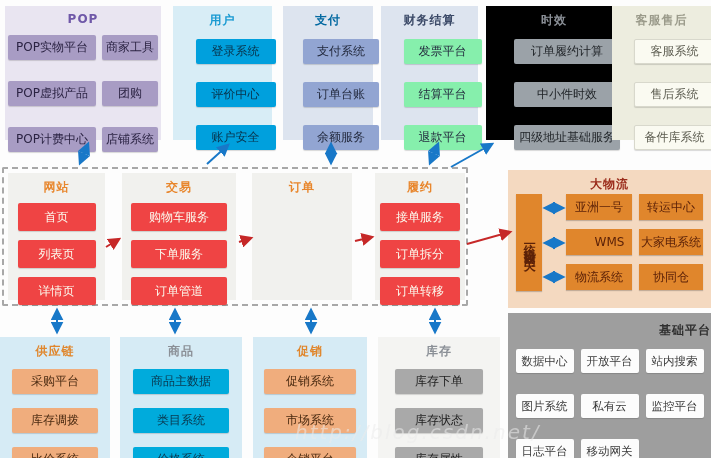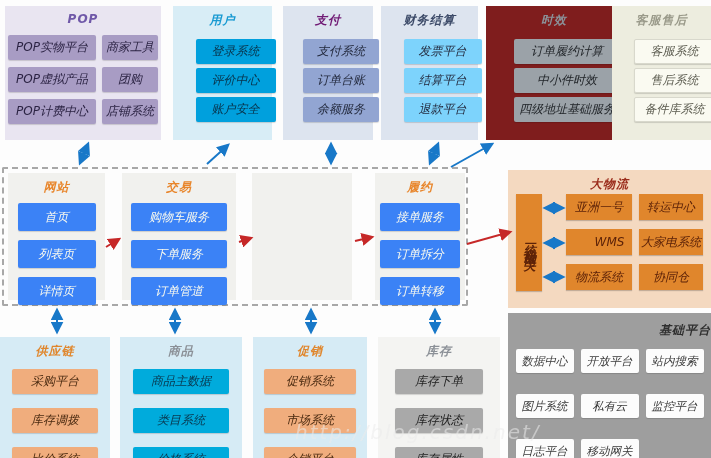--- a/index.html
+++ b/index.html
@@ -1,54 +1,54 @@
 <!DOCTYPE html>
 <html><head>
 <meta charset="utf-8">
 <style>
   html,body{margin:0;padding:0;background:#fff;}
   #stage{
     position:relative;width:711px;height:458px;overflow:hidden;
     font-family:"DejaVu Sans","Liberation Sans",sans-serif;
     background:#fdfdfd;
   }
-  .panel{position:absolute;box-sizing:border-box;text-align:center;font-style:italic;}
+  .panel{position:absolute;box-sizing:border-box;text-align:center;}
   .ptitle{font-size:12px;font-weight:bold;padding-top:6px;letter-spacing:1px;}
   .stack{display:flex;flex-direction:column;align-items:center;}
   .box{
     box-sizing:border-box;display:flex;align-items:center;justify-content:center;
     font-size:12px;height:25px;border-radius:2px;white-space:nowrap;
     box-shadow:0 1px 1px rgba(0,0,0,.15);
   }
   
   .pop{left:5px;top:6px;width:156px;height:134px;background:#e9e5f1;}
   .pop .ptitle{color:#6f58a8;}
-  .pop-grid{display:grid;grid-template-columns:88px 56px;gap:7px 6px;justify-content:center;margin-top:9px;}
+  .pop-grid{display:grid;grid-template-columns:88px 56px;gap:21px 6px;justify-content:center;margin-top:9px;}
   .pop .box{background:#a89cc4;color:#2b2343;}
   .user{left:173px;top:6px;width:99px;height:134px;background:#d8edf6;}
   .user .ptitle{color:#189ad2;}
   .user .box{background:#00a0dd;color:#08324a;width:80px;}
   .pay{left:283px;top:6px;width:90px;height:134px;background:#dde4ef;}
-  .pay .ptitle{color:#701a75;}
+  .pay .ptitle{color:#0369a1;}
   .pay .box{background:#92a5d2;color:#232a3e;width:76px;}
   .fin{left:381px;top:6px;width:97px;height:134px;background:#dde4ef;}
   .fin .ptitle{color:#3c4a68;}
-  .fin .box{background:#7dd3fc;color:#232a3e;width:78px;}
-  .tim{left:486px;top:6px;width:136px;height:134px;background:#7f1d1d;}
+  .fin .box{background:#86efac;color:#232a3e;width:78px;}
+  .tim{left:486px;top:6px;width:136px;height:134px;background:#000000;}
   .tim .ptitle{color:#8b9097;}
   .tim .box{background:#9ba2a8;color:#1e2226;width:106px;}
   .svc{left:612px;top:6px;width:99px;height:134px;background:#ededdf;}
   .svc .ptitle{color:#9a9a8a;}
   .svc .box{background:#fafaf1;border:1px solid #d8d8cc;color:#5c5c50;width:82px;}
-  .stack-top{margin-top:10px;gap:4px;margin-left:26px;}
+  .stack-top{margin-top:10px;gap:18px;margin-left:26px;}
   
   .dashed{position:absolute;left:2px;top:167px;width:466px;height:139px;border:2px dashed #a8a8a8;box-sizing:border-box;border-radius:2px;}
   .mid{background:#f1f1ee;}
   .mid .ptitle{color:#e8862c;}
-  .mid .box{background:#3b82f6;color:#fbfbef;height:28px;}
+  .mid .box{background:#ef4444;color:#fbfbef;height:28px;}
   .stack-mid{margin-top:7px;gap:9px;}
   .web{left:8px;top:173px;width:97px;height:127px;}
   .web .box{width:78px;}
   .trade{left:122px;top:173px;width:114px;height:127px;}
   .trade .box{width:96px;}
   .ord{left:252px;top:173px;width:100px;height:127px;}
   .ord .box{width:86px;}
   .ful{left:375px;top:173px;width:90px;height:127px;}
   .ful .box{width:80px;}
   
@@ -158,20 +158,21 @@
   <div class="panel mid trade">
     <div class="ptitle">交易</div>
     <div class="stack stack-mid">
       <div class="box">购物车服务</div>
       <div class="box">下单服务</div>
       <div class="box">订单管道</div>
     </div>
   </div>
 
   <div class="panel mid ord">
+    <div class="ptitle">订单</div>
   </div>
 
   <div class="panel mid ful">
     <div class="ptitle">履约</div>
     <div class="stack stack-mid">
       <div class="box">接单服务</div>
       <div class="box">订单拆分</div>
       <div class="box">订单转移</div>
     </div>
   </div>

